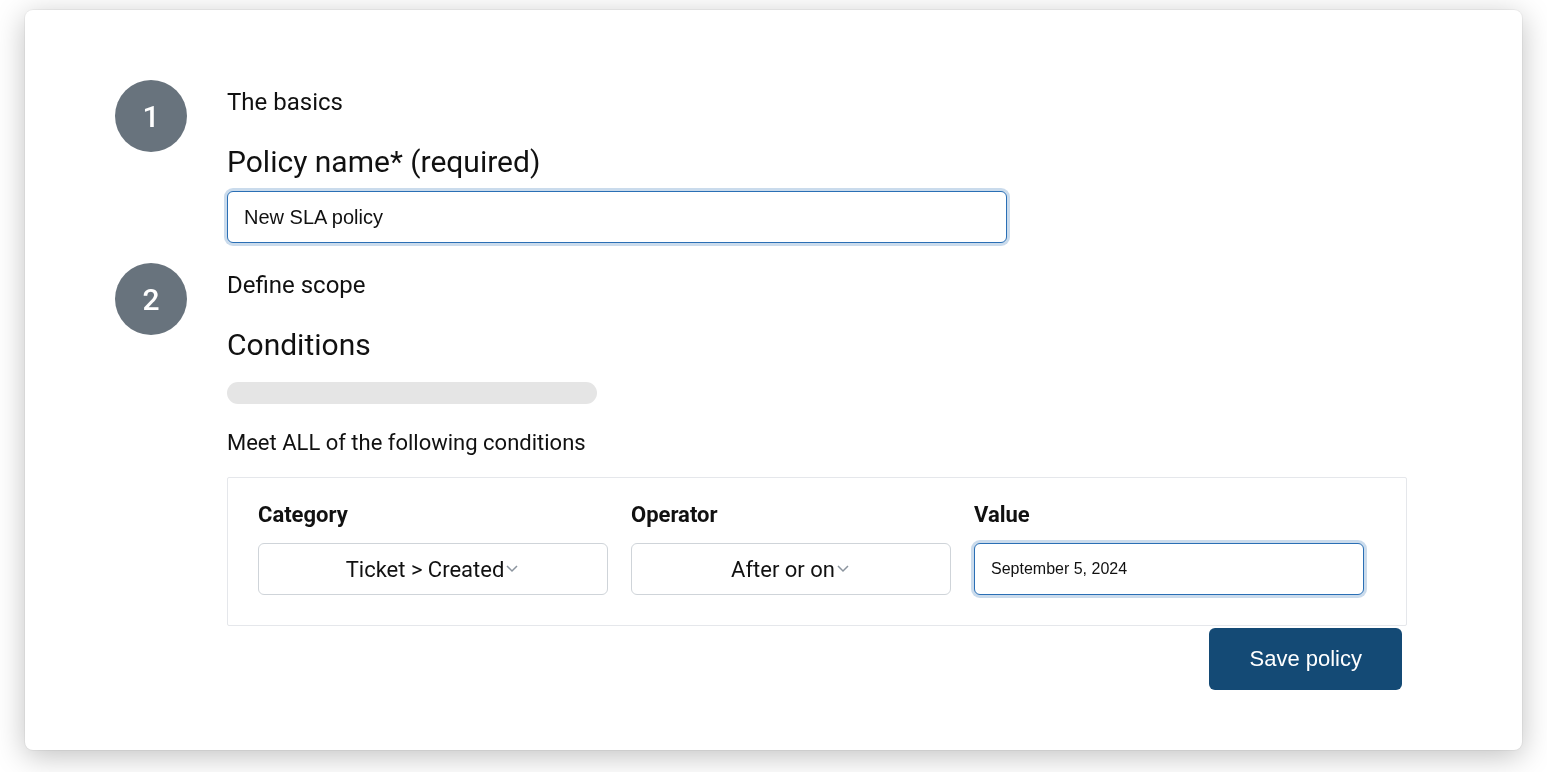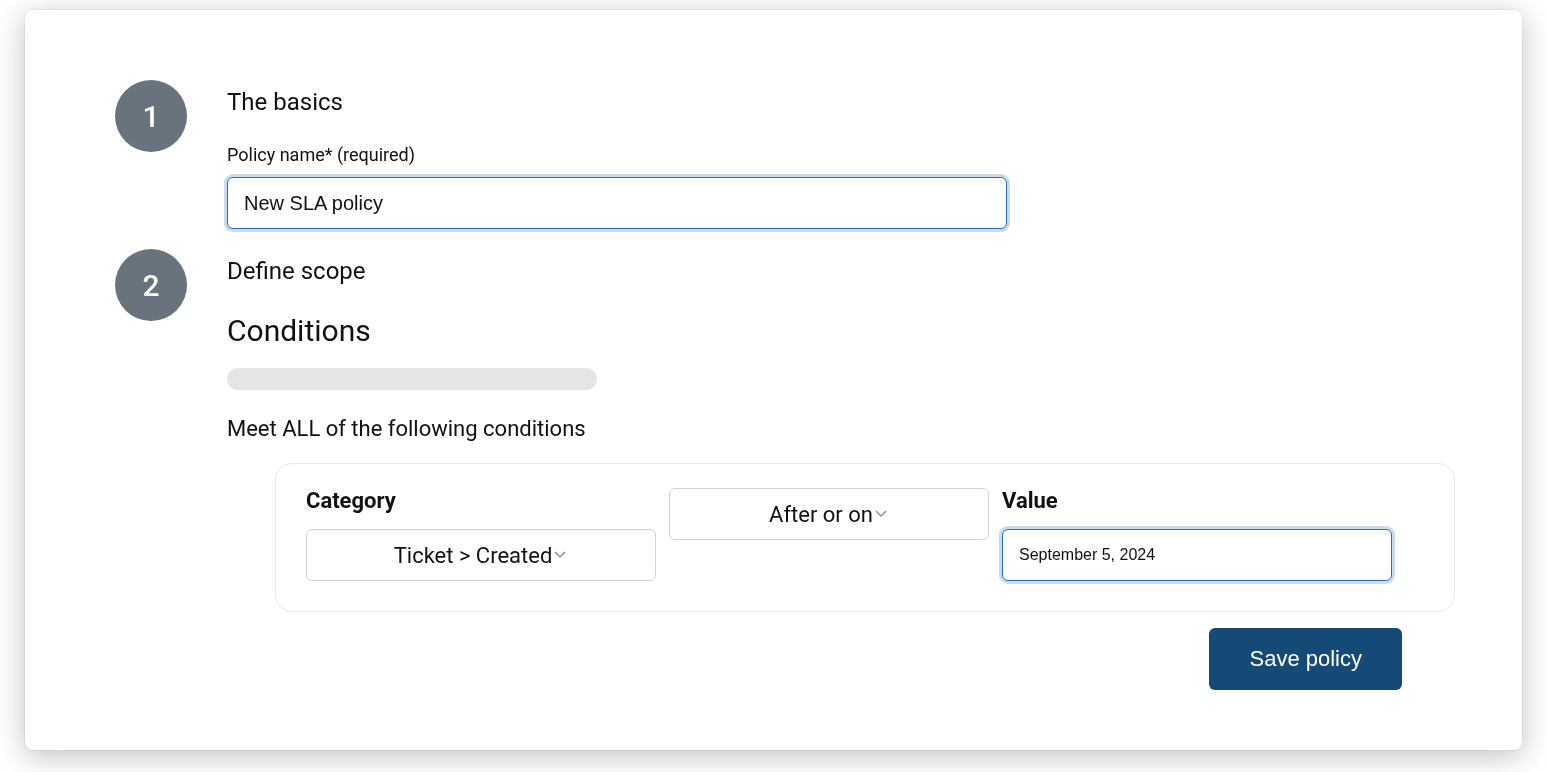--- a/index.html
+++ b/index.html
@@ -69,21 +69,21 @@
     }
 
     .step-title {
       font-size: 24px;
       font-weight: 400;
       color: #111;
       margin-bottom: 28px;
     }
 
     .field-label {
-      font-size: 18px;
+      font-size: 30px;
       font-weight: 400;
       color: #111;
       margin-bottom: 12px;
       display: block;
     }
 
     .text-input {
       width: 780px;
       height: 52px;
       border: 1px solid #2a6fb5;
@@ -113,26 +113,25 @@
 
     .conditions-label {
       font-size: 22px;
       font-weight: 400;
       color: #111;
       margin-bottom: 22px;
     }
 
     .conditions-box {
       border: 1px solid #e5e7eb;
-      border-radius: 17px;
+      border-radius: 2px;
       padding: 24px 30px 30px 30px;
       width: 1180px;
       display: flex;
-      gap: 13px;
-      margin-left: 48px;
+      gap: 23px;
     }
 
     .cond-col {
       display: flex;
       flex-direction: column;
     }
     .cond-col.cat { width: 350px; }
     .cond-col.op  { width: 320px; }
     .cond-col.val { width: 390px; }
 
@@ -231,20 +230,21 @@
           <div class="select">
             <span>Ticket &gt; Created</span>
             <span class="chevron">
               <svg width="16" height="16" viewBox="0 0 16 16" fill="none" stroke="currentColor" stroke-width="1.5">
                   <polyline points="3,6 8,11 13,6"></polyline>
                 </svg>
             </span>
           </div>
         </div>
         <div class="cond-col op">
+          <div class="cond-header">Operator</div>
           <div class="select">
             <span>After or on</span>
             <span class="chevron">
               <svg width="16" height="16" viewBox="0 0 16 16" fill="none" stroke="currentColor" stroke-width="1.5">
                   <polyline points="3,6 8,11 13,6"></polyline>
                 </svg>
             </span>
           </div>
         </div>
         <div class="cond-col val">

